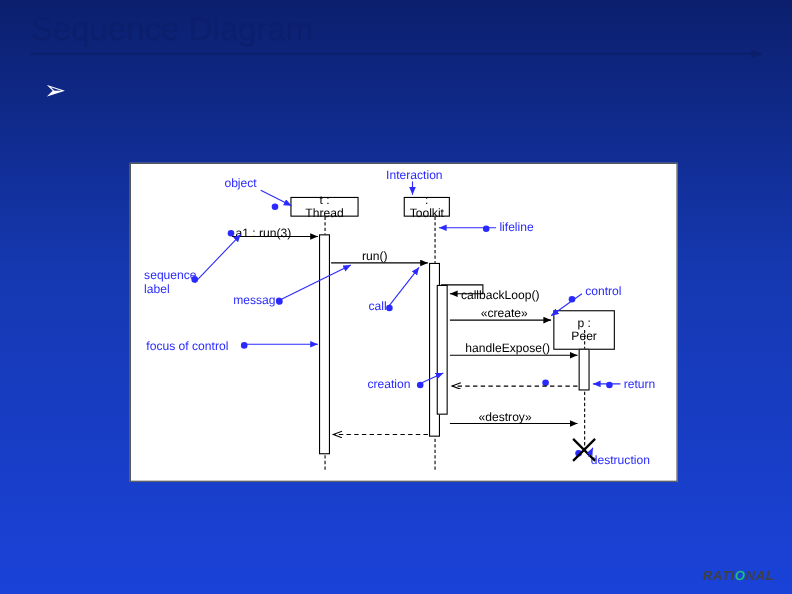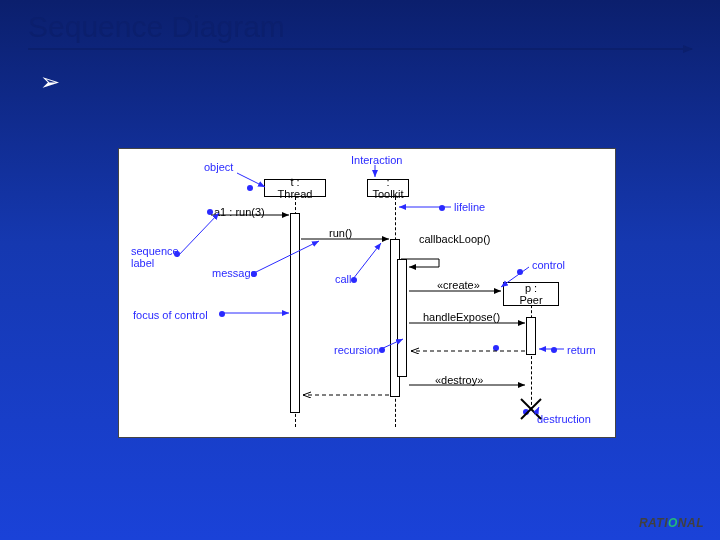--- a/index.html
+++ b/index.html
@@ -30,46 +30,46 @@
 <div class="hr"></div>
 
 <div class="bullet-row">
   <span class="arrow">➢</span>
 </div>
 
 <div class="diagram">
 
   <div class="d-box" style="left:145px;top:30px;width:62px;height:18px">t : Thread</div>
   <div class="d-box" style="left:248px;top:30px;width:36px;height:18px">: Toolkit</div>
-  <div class="d-box" style="left:384px;top:133px;width:56px;height:24px">p : Peer</div>
+  <div class="d-box" style="left:384px;top:133px;width:56px;height:36px">p : Peer</div>
 
   <div class="dash-v" style="left:176px;top:48px;height:230px"></div>
   <div class="dash-v" style="left:276px;top:48px;height:230px"></div>
   <div class="dash-v" style="left:412px;top:151px;height:110px"></div>
 
   <div class="bar" style="left:171px;top:64px;width:10px;height:200px"></div>
   <div class="bar" style="left:271px;top:90px;width:10px;height:158px"></div>
   <div class="bar" style="left:278px;top:110px;width:10px;height:118px"></div>
   <div class="bar" style="left:407px;top:168px;width:10px;height:38px"></div>
 
   <div class="d-txt" style="left:95px;top:57px">a1 : run(3)</div>
   <div class="d-txt" style="left:210px;top:78px">run()</div>
-  <div class="d-txt" style="left:300px;top:84px">callbackLoop()</div>
+  <div class="d-txt" style="left:300px;top:114px">callbackLoop()</div>
   <div class="d-txt" style="left:318px;top:130px">«create»</div>
   <div class="d-txt" style="left:304px;top:162px">handleExpose()</div>
   <div class="d-txt" style="left:316px;top:225px">«destroy»</div>
 
   <div class="d-lbl" style="left:85px;top:12px">object</div>
   <div class="d-lbl" style="left:232px;top:5px">Interaction</div>
   <div class="d-lbl" style="left:335px;top:52px">lifeline</div>
   <div class="d-lbl" style="left:12px;top:96px;line-height:12px">sequence<br>label</div>
   <div class="d-lbl" style="left:93px;top:118px">message</div>
   <div class="d-lbl" style="left:14px;top:160px">focus of control</div>
   <div class="d-lbl" style="left:216px;top:124px">call</div>
-  <div class="d-lbl" style="left:215px;top:195px">recursion</div>
+  <div class="d-lbl" style="left:215px;top:195px">creation</div>
   <div class="d-lbl" style="left:413px;top:110px">control</div>
   <div class="d-lbl" style="left:448px;top:195px">return</div>
   <div class="d-lbl" style="left:418px;top:264px">destruction</div>
 
   <div class="dot" style="left:128px;top:36px"></div>
   <div class="dot" style="left:88px;top:60px"></div>
   <div class="dot" style="left:320px;top:56px"></div>
   <div class="dot" style="left:55px;top:102px"></div>
   <div class="dot" style="left:132px;top:122px"></div>
   <div class="dot" style="left:100px;top:162px"></div>

